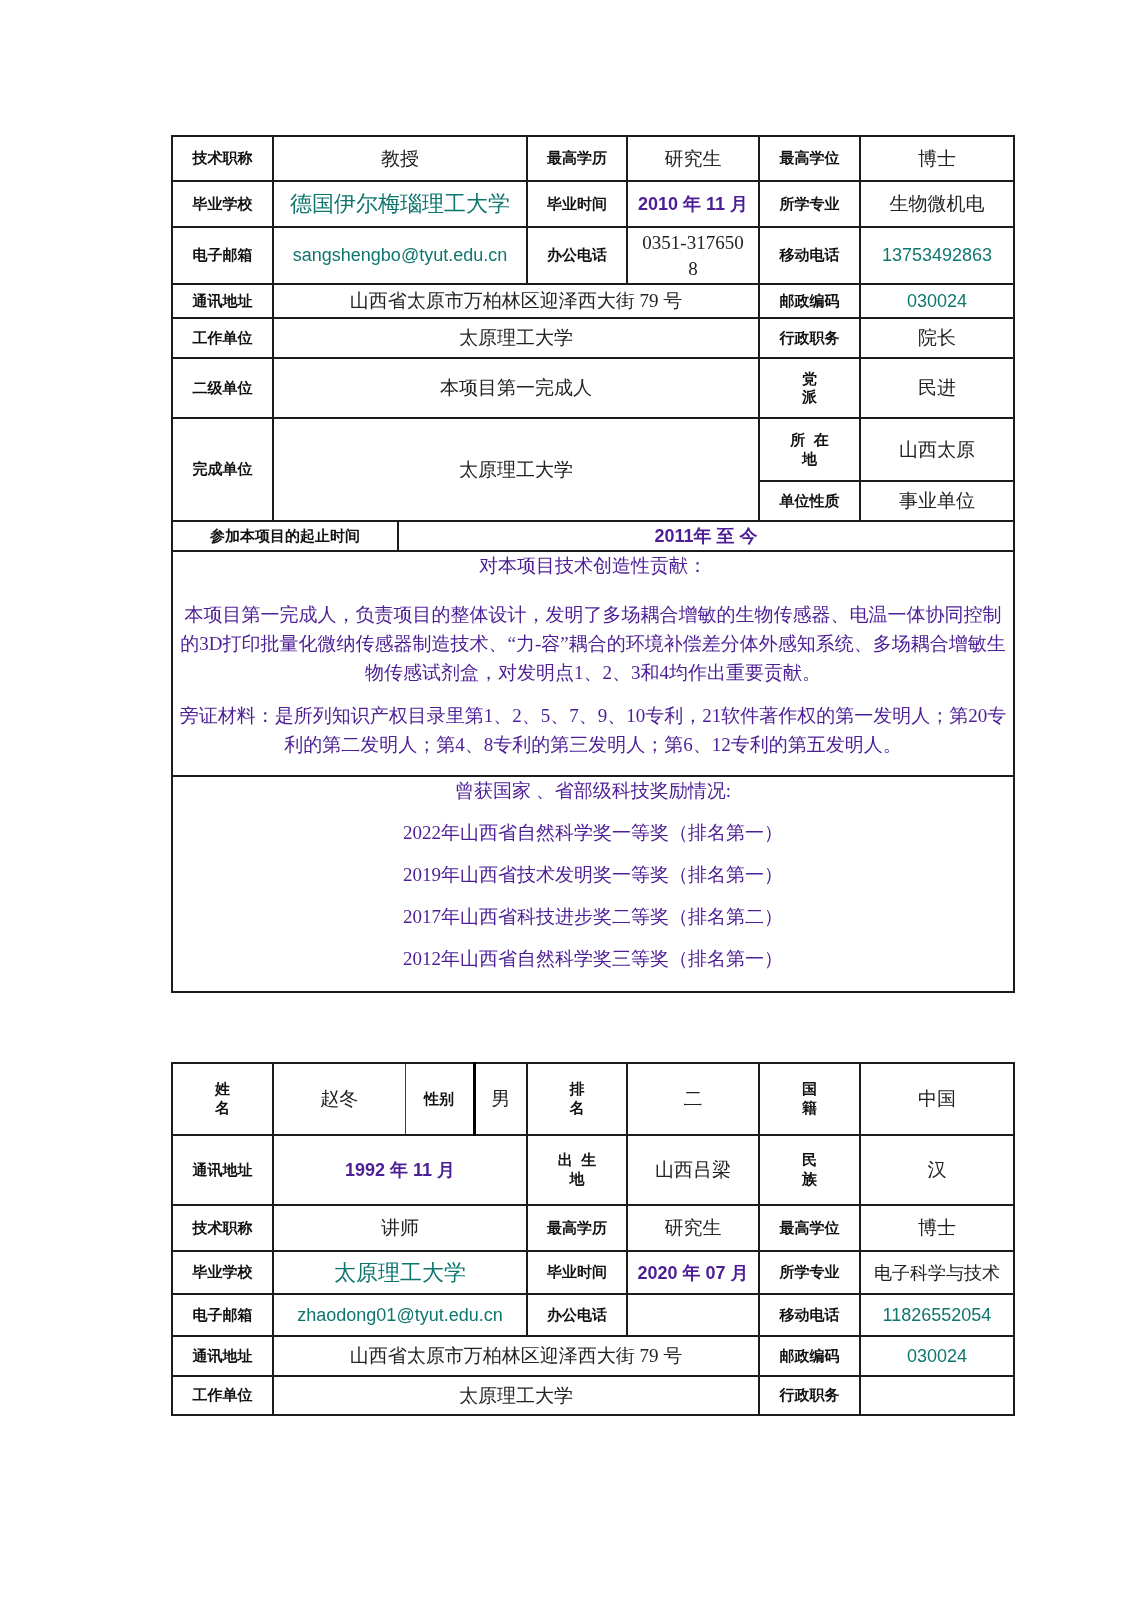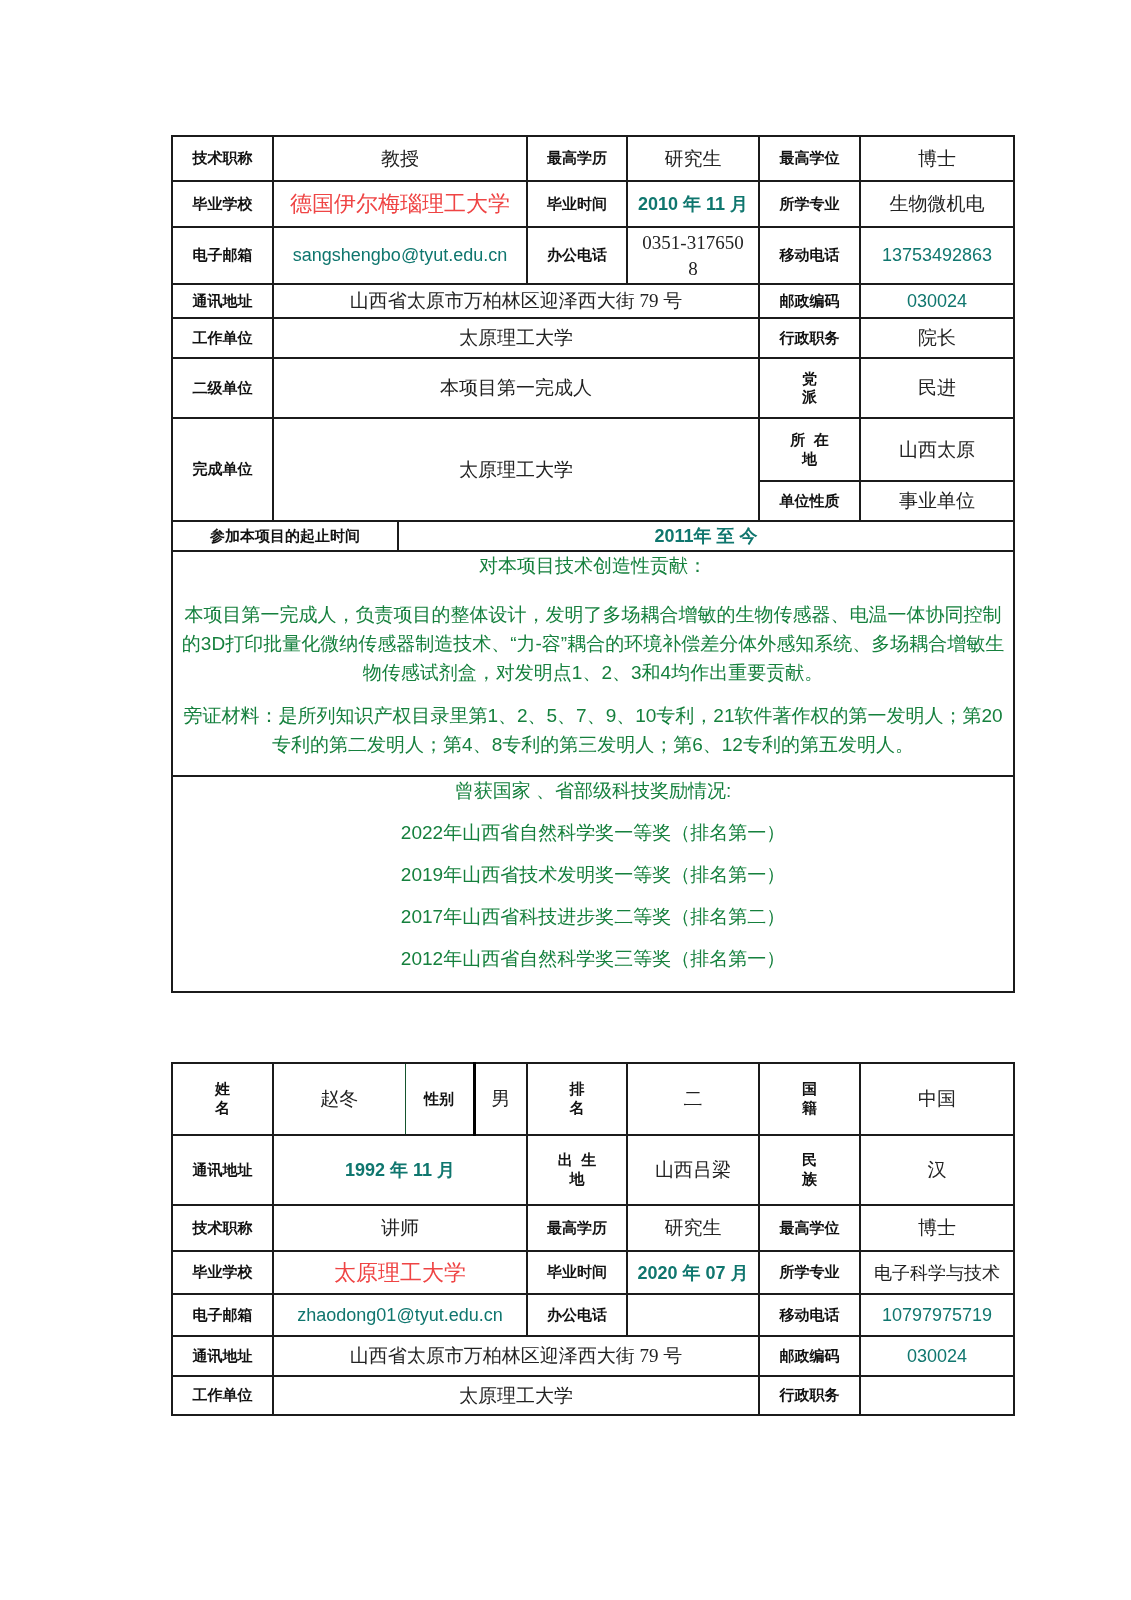--- a/index.html
+++ b/index.html
@@ -30,33 +30,33 @@
 
   .lbl {
     font-family:"Liberation Sans", sans-serif;
     font-weight:600;
     font-size:15px;
     line-height:1.25;
     white-space:pre-wrap;
     color:#111;
   }
   .v-serif  { font-family:"Liberation Serif", serif; font-size:19px; color:#222; }
-  .v-serif-lg { font-family:"Liberation Serif", serif; font-size:22px; color:#ef4444; }
+  .v-serif-lg { font-family:"Liberation Serif", serif; font-size:22px; color:#0f766e; }
   .v-sans   { font-family:"Liberation Sans", sans-serif; font-size:18px; color:#0f766e; }
-  .v-date   { font-family:"Liberation Sans", sans-serif; font-size:18px; font-weight:600; color:#0f766e; }
+  .v-date   { font-family:"Liberation Sans", sans-serif; font-size:18px; font-weight:600; color:#4c1d95; }
 
   .wrapnum { display:inline-block; max-width:104px; word-break:break-all; line-height:1.35; }
 
   .bigcell {
     text-align:left;
     vertical-align:top;
     padding:14px 8px 6px 12px;
-    font-family:Liberation Sans, sans-serif;
+    font-family:Liberation Serif, serif;
     font-size:19px;
-    color:#15803d;
+    color:#4c1d95;
   }
   .bigcell p { margin:0 0 14px 0; line-height:29px; }
   .bigcell p.sec-title { margin:0 0 22px 0; line-height:24px; }
   .awardcell p { margin:0 0 19px 0; line-height:23px; }
 
   
   td.thin-r-lt { border-right:1px solid #14532d; }
   td.thin-l-lt { border-left:1px solid #9a9a9a; }
   td.thin-r-dk { border-right:3px solid #000000; }
   td.thin-l-dk { border-left:1px solid #3a3a3a; }
@@ -204,21 +204,21 @@
       <td class="v-date">2020 年 07 月</td>
       <td class="lbl">所学专业</td>
       <td class="v-serif" style="font-size:18px">电子科学与技术</td>
     </tr>
     <tr style="height:42px">
       <td class="lbl">电子邮箱</td>
       <td colspan="3" class="v-sans">zhaodong01@tyut.edu.cn</td>
       <td class="lbl">办公电话</td>
       <td class="v-serif"></td>
       <td class="lbl">移动电话</td>
-      <td class="v-sans">10797975719</td>
+      <td class="v-sans">11826552054</td>
     </tr>
     <tr style="height:40px">
       <td class="lbl">通讯地址</td>
       <td colspan="5" class="v-serif">山西省太原市万柏林区迎泽西大街 79 号</td>
       <td class="lbl">邮政编码</td>
       <td class="v-sans">030024</td>
     </tr>
     <tr style="height:39px">
       <td class="lbl">工作单位</td>
       <td colspan="5" class="v-serif">太原理工大学</td>

